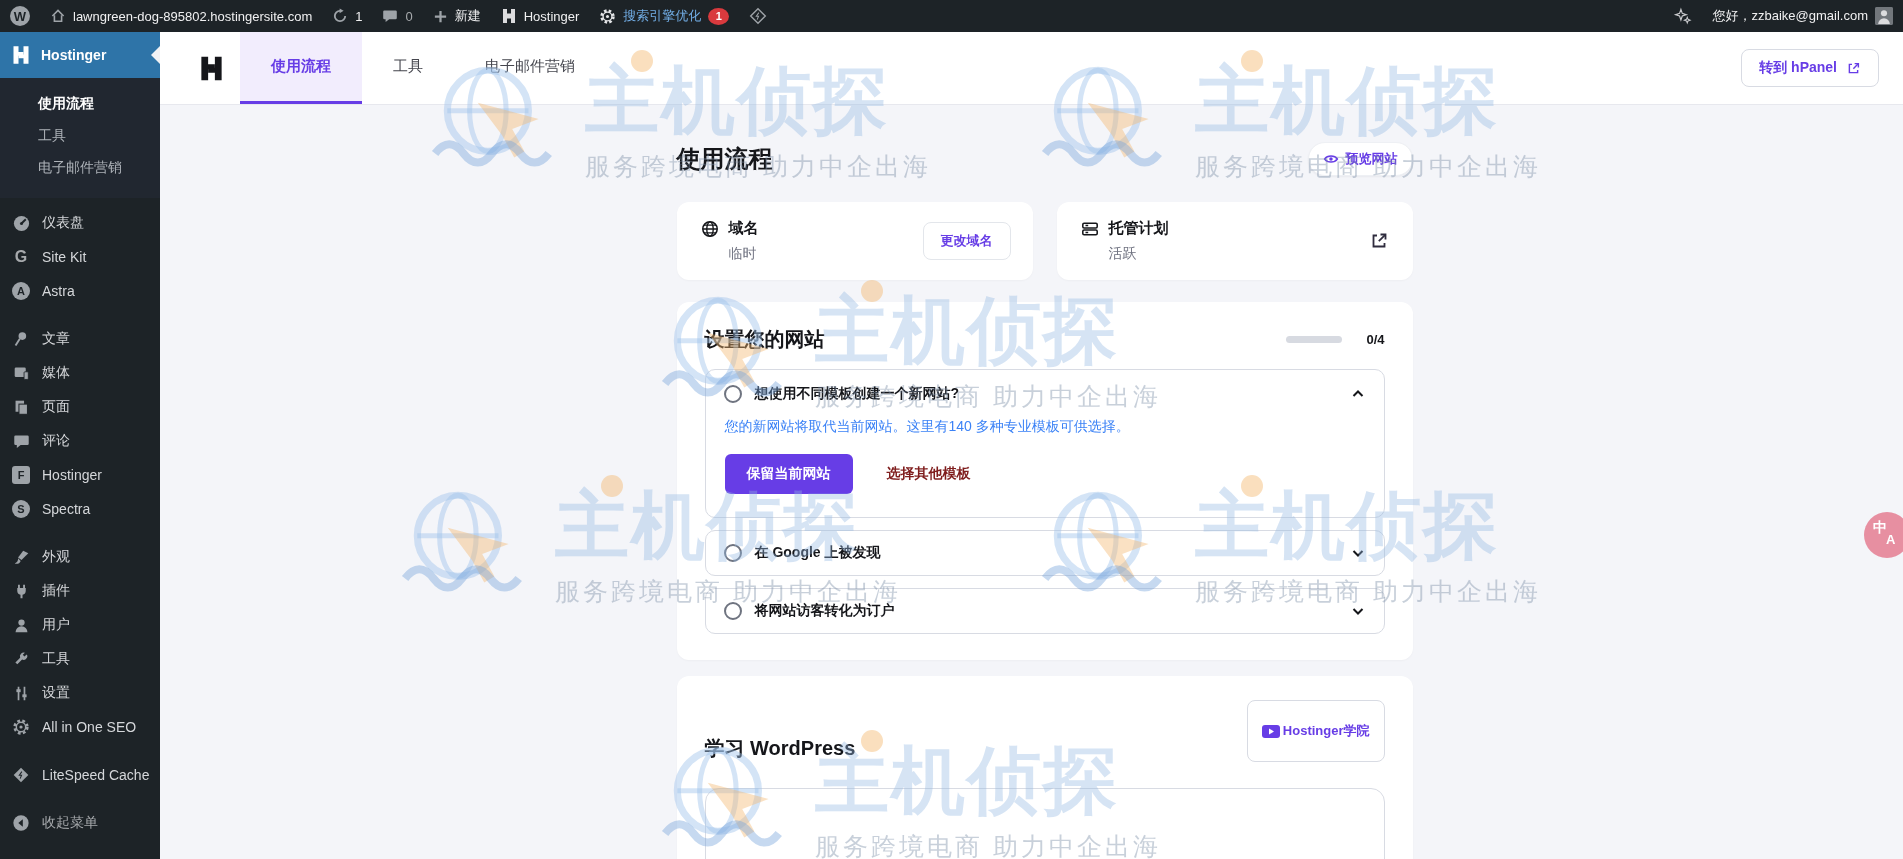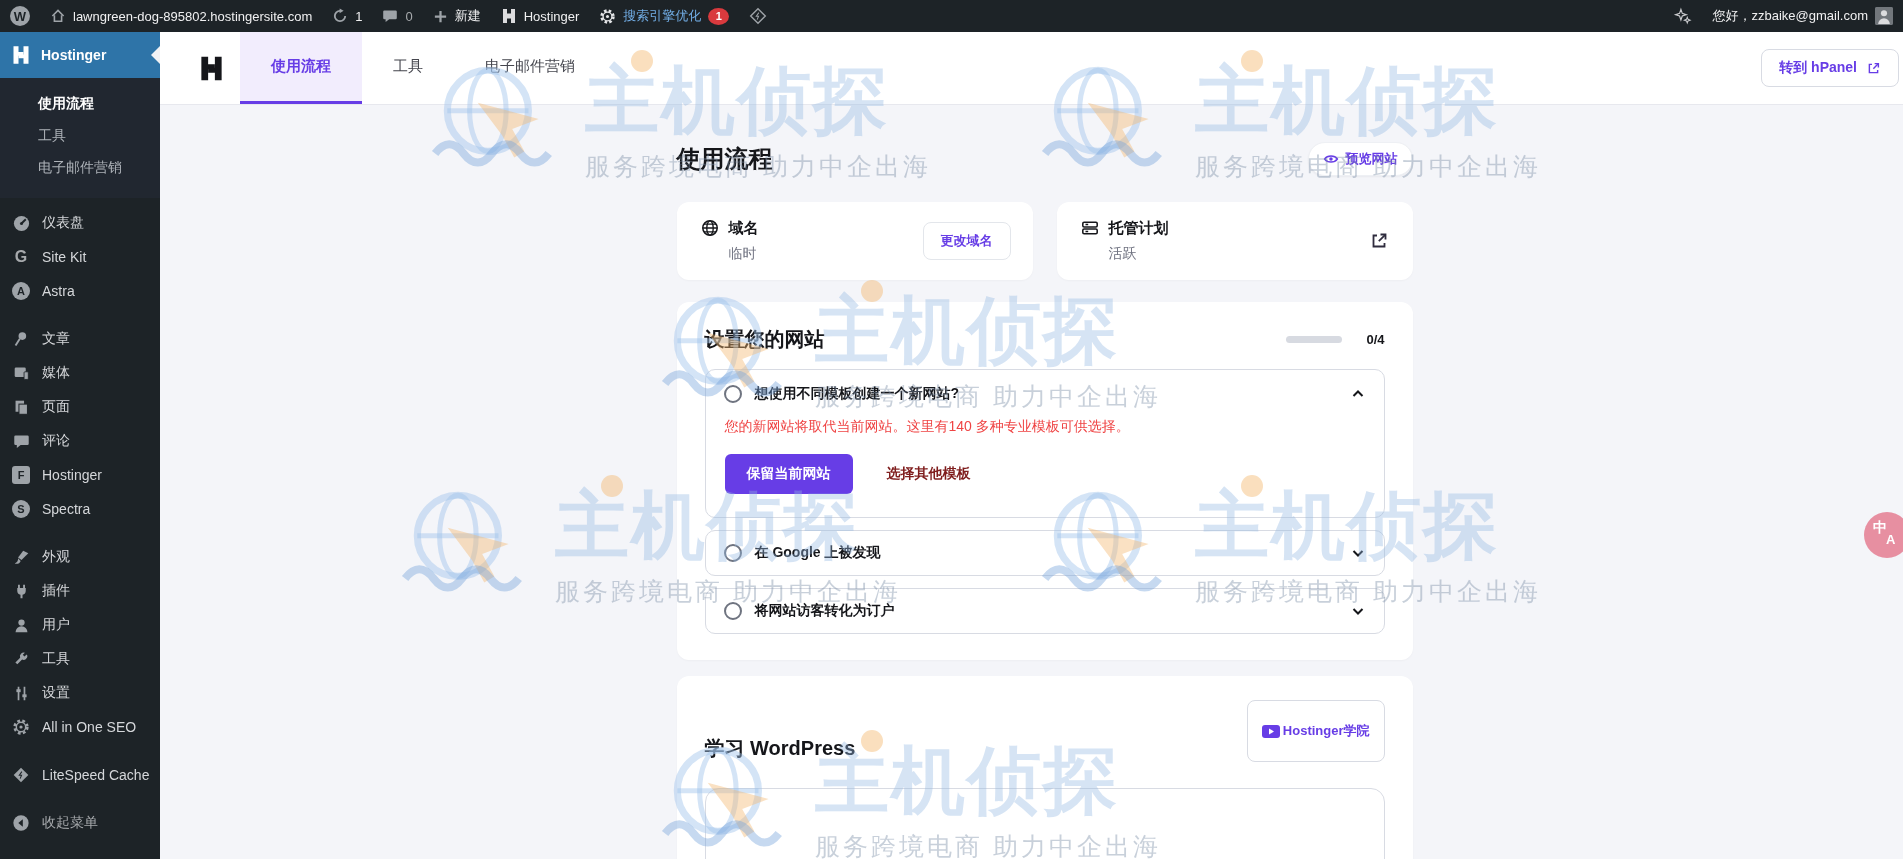--- a/index.html
+++ b/index.html
@@ -41,56 +41,56 @@
   .letter-badge.sq{border-radius:3px}
 
   
   .main{position:absolute;left:160px;top:32px;right:0;bottom:0}
   .topbar{height:72px;background:#fff;border-bottom:1px solid #e7e8ee;display:flex;align-items:stretch;position:relative}
   .brand{margin-left:22px;width:58px;display:flex;align-items:center;justify-content:center}
   .tabs{display:flex;align-items:stretch}
   .tab{display:flex;align-items:center;padding:0 31px;font-size:15px;color:#45464e;cursor:pointer;
        border-bottom:3px solid transparent}
   .tab.active{background:#f2edfd;border-bottom-color:#673de6;color:#673de6;font-weight:700}
-  .hpanel-btn{position:absolute;right:4px;top:50%;transform:translateY(-50%);display:flex;align-items:center;
+  .hpanel-btn{position:absolute;right:24px;top:50%;transform:translateY(-50%);display:flex;align-items:center;
        gap:9px;padding:9px 17px;border:1px solid #d8dbe3;border-radius:8px;background:#fff;color:#673de6;
        font-size:14px;font-weight:700;cursor:pointer}
 
   .content{position:absolute;top:72px;left:0;right:0;bottom:0;overflow:hidden}
   .col{width:736px;margin:0 auto;position:relative;left:13px}
   .page-head{display:flex;justify-content:space-between;align-items:center;margin-top:38px}
   .page-head h1{font-size:24px;font-weight:800;margin:0}
   .preview-btn{display:flex;align-items:center;gap:7px;background:#fff;border:1px solid #eef0f4;
        border-radius:17px;padding:7px 14px;color:#673de6;font-size:13px;font-weight:700;cursor:pointer;
        box-shadow:0 1px 2px rgba(20,20,40,.05)}
 
   .cards-row{display:flex;gap:24px;margin-top:26px}
   .info-card{flex:1;background:#fff;border-radius:12px;padding:17px 24px;position:relative;
        box-shadow:0 1px 2px rgba(20,20,40,.03)}
-  .ic-title-row{display:flex;align-items:flex-start;gap:10px;font-size:15px;font-weight:700}
+  .ic-title-row{display:flex;align-items:flex-end;gap:10px;font-size:15px;font-weight:700}
   .ic-value{margin:7px 0 0 28px;font-size:14px;color:#6f7280}
   .change-btn{position:absolute;right:22px;top:50%;transform:translateY(-50%);padding:9px 17px;
        border:1px solid #e3e6eb;border-radius:8px;background:#fff;color:#673de6;font-size:13px;
        font-weight:700;cursor:pointer}
   .ext-link{position:absolute;right:24px;top:50%;transform:translateY(-50%);cursor:pointer}
 
   .setup-card{margin-top:22px;background:#fff;border-radius:12px;padding:24px 28px 26px;
        box-shadow:0 1px 2px rgba(20,20,40,.03)}
   .setup-head{display:flex;justify-content:space-between;align-items:center}
   .setup-head h2,.learn-head h2{font-size:20px;font-weight:800;margin:0}
   .progress{display:flex;align-items:center;gap:24px}
   .track{width:56px;height:7px;border-radius:4px;background:#d7dae1}
   .pg-label{font-size:13px;font-weight:600}
   .acc{margin-top:16px;display:flex;flex-direction:column;gap:12px}
   .acc-item{border:1.5px solid #d8dbe3;border-radius:10px;padding:13px 18px;background:#fff}
   .acc-item.expanded{padding:15px 18px 18px}
   .acc-row{display:flex;align-items:center;gap:13px;cursor:pointer}
   .radio{width:18px;height:18px;border:2px solid #6f7480;border-radius:50%;flex:none;box-sizing:border-box}
   .acc-title{font-size:14px;font-weight:700;flex:1}
-  .acc-desc{margin:15px 0 0 1px;font-size:14px;color:#ef4444}
+  .acc-desc{margin:15px 0 0 1px;font-size:14px;color:#3b82f6}
   .acc-actions{display:flex;align-items:center;gap:34px;margin:18px 0 5px 1px}
   .btn-primary{background:#673de6;color:#fff;border:none;border-radius:6px;padding:11px 22px;
        font-size:14px;font-weight:700;cursor:pointer;font-family:inherit}
   .btn-link{color:#7f1d1d;font-size:14px;font-weight:700;cursor:pointer}
 
   .learn-card{margin-top:16px;background:#fff;border-radius:12px;padding:24px 28px;height:230px;
        box-shadow:0 1px 2px rgba(20,20,40,.03)}
   .learn-head{display:flex;justify-content:space-between;align-items:flex-end}
   .academy-btn{display:flex;align-items:center;gap:3px;border:1px solid #d8dbe3;border-radius:8px;
        padding:21px 14px;background:#fff;color:#673de6;font-size:13px;font-weight:700;cursor:pointer}

